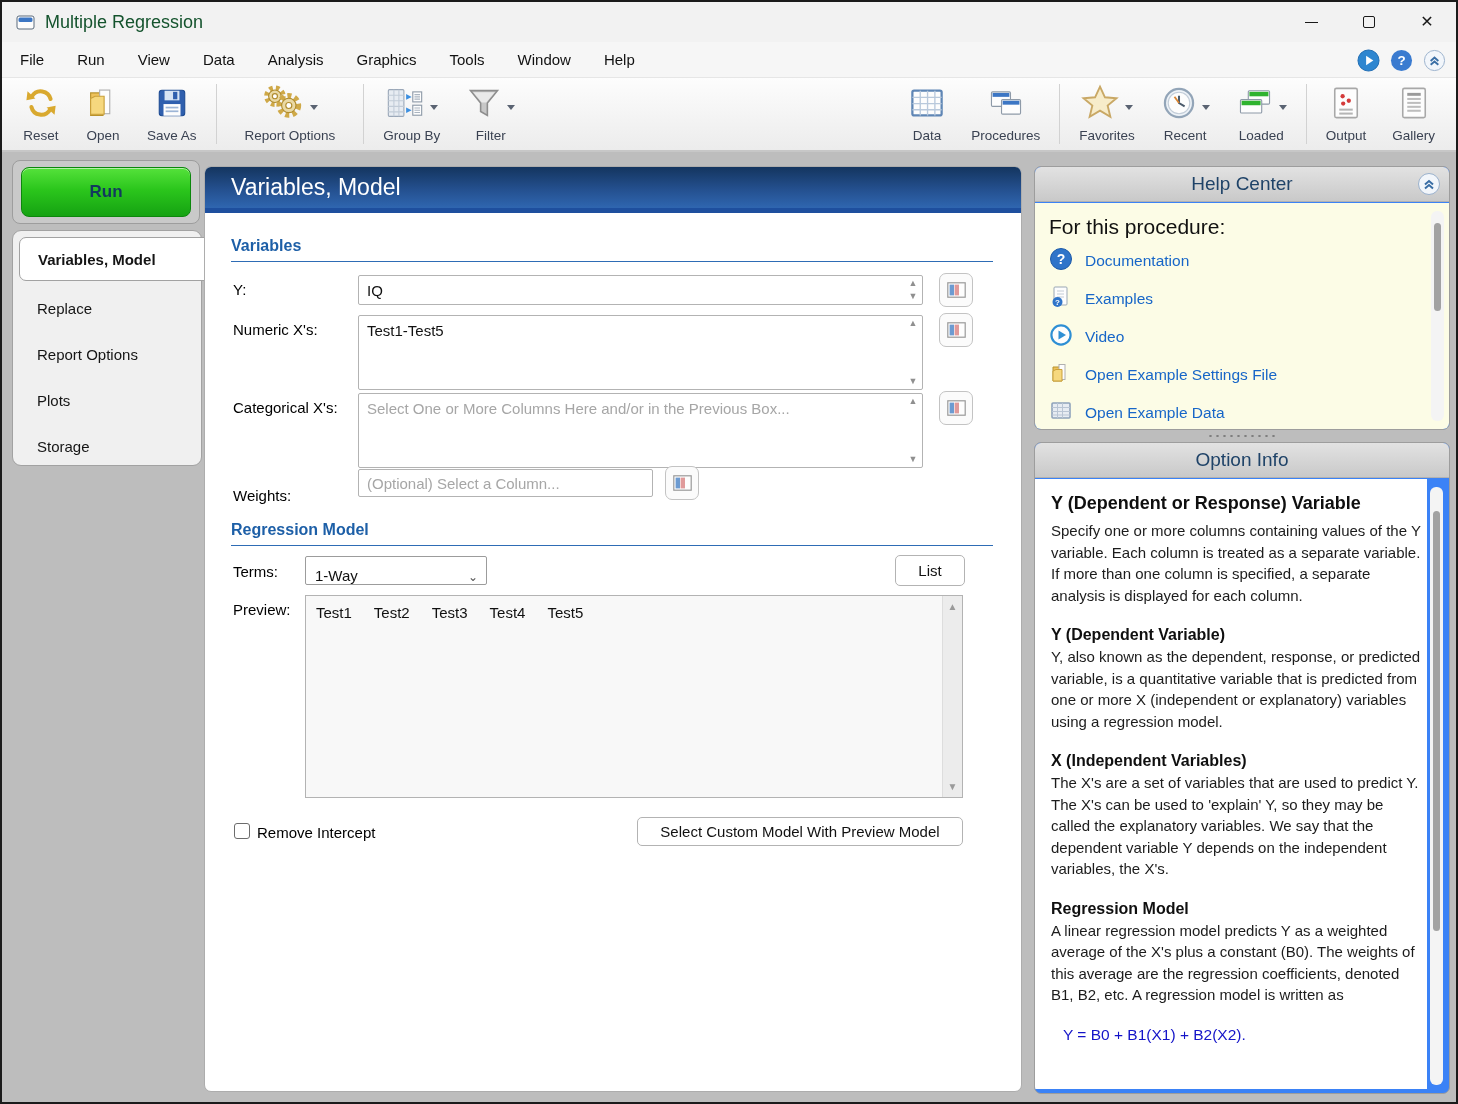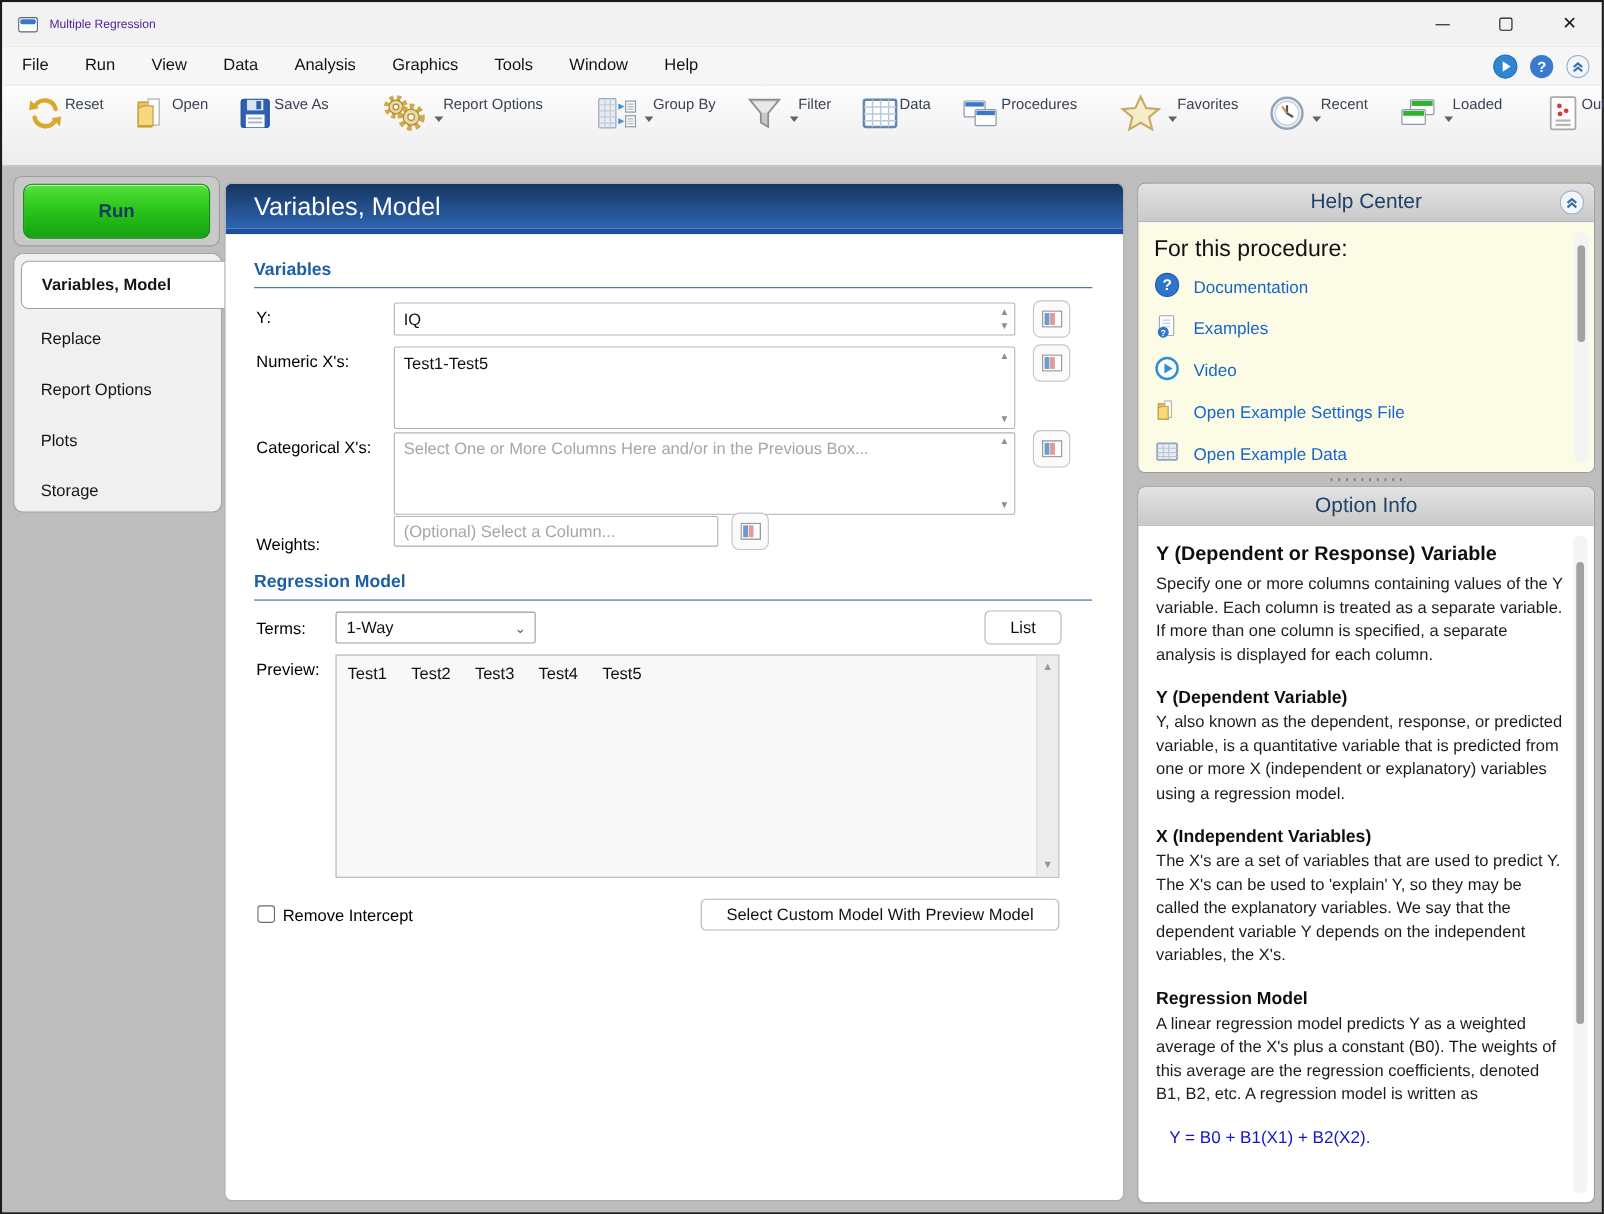--- a/index.html
+++ b/index.html
@@ -4,41 +4,41 @@
 <style>
   * { margin:0; padding:0; box-sizing:border-box; }
   html,body { width:1458px; height:1104px; overflow:hidden; }
   body { font-family:"Liberation Sans", sans-serif; background:#1b1b1b; }
   .window { position:absolute; left:0; top:0; width:1458px; height:1104px;
             border:2px solid #1b1b1b; background:#bdbdbd; }
 
   
   .titlebar { position:absolute; left:0; top:0; width:1454px; height:40px;
               background:#f2f2f2; display:flex; align-items:center; padding-left:14px; }
-  .title-text { font-size:11px; color:#4c1d95; margin-left:10px; }
+  .title-text { font-size:18px; color:#14532d; margin-left:10px; }
   .win-controls { position:absolute; right:0; top:0; height:40px; display:flex; }
   .wc { width:58px; height:40px; display:flex; align-items:center; justify-content:center;
         color:#1a1a1a; cursor:default; }
   .wc-min-glyph { display:inline-block; width:13px; height:0; border-top:1.6px solid #1a1a1a; }
   .wc-max-glyph { display:inline-block; width:12px; height:12px; border:1.6px solid #1a1a1a; border-radius:2px; }
   .wc-close-glyph { font-size:16px; line-height:16px; }
 
   
   .menubar { position:absolute; left:0; top:40px; width:1454px; height:36px;
              background:#f6f6f6; display:flex; align-items:center; padding-left:18px;
              border-bottom:1px solid #e6e6e6; }
   .menu-item { font-size:15px; color:#111; margin-right:33px; cursor:default; }
   .menu-right { position:absolute; right:10px; top:0; height:36px; display:flex; align-items:center; gap:9px; }
   .round-btn { width:24px; height:24px; display:flex; align-items:center; justify-content:center; }
 
   
   .toolbar { position:absolute; left:0; top:76px; width:1454px; height:74px;
              background:linear-gradient(180deg,#fdfdfd,#ececec);
              border-bottom:2px solid #c7c7c7; display:flex; align-items:stretch; padding:0 8px; }
-  .tb-item { display:flex; justify-content:flex-end;
+  .tb-item { display:flex; flex-direction:column; align-items:center; justify-content:flex-end;
              padding:6px 13px 7px 13px; cursor:default; }
   .tb-top { display:flex; align-items:center; gap:5px; height:42px; }
   .tb-label { font-size:13.5px; color:#3a4252; margin-top:3px; white-space:nowrap; }
   .caret { width:0; height:0; border-left:4.5px solid transparent; border-right:4.5px solid transparent;
            border-top:5px solid #5a6372; margin-top:6px; }
   .tb-sep { width:1px; background:#d2d2d2; margin:6px 6px; }
   .tb-spacer { flex:1; }
 
   
   .content { position:absolute; left:0; top:150px; width:1454px; height:950px; background:#bdbdbd; }
@@ -84,21 +84,21 @@
   .preview-box { position:absolute; background:#f8f8f8; border:1px solid #b3b3b3; }
   .preview-terms { position:absolute; left:10px; top:8px; font-size:15px; color:#111; }
   .preview-terms span { margin-right:22px; }
   .pv-scroll { position:absolute; right:0; top:0; bottom:0; width:20px; background:#ececec;
                border-left:1px solid #ddd; display:flex; flex-direction:column; justify-content:space-between;
                align-items:center; padding:5px 0; color:#9a9a9a; font-size:10px; }
   .checkbox { position:absolute; width:16px; height:16px; background:#fff; border:1px solid #6c6c6c;
               border-radius:3px; cursor:pointer; }
 
   
-  .side-panel { position:absolute; background:#ffffff; border:1px solid #9d9d9d; border-radius:7px; overflow:hidden; }
+  .side-panel { position:absolute; background:#3b82f6; border:1px solid #9d9d9d; border-radius:7px; overflow:hidden; }
   .sp-header { height:35px; background:linear-gradient(180deg,#e2e2e2,#c9c9c9); border-bottom:1px solid #b2b2b2;
                display:flex; align-items:center; justify-content:center; position:relative; }
   .sp-title { font-size:19px; color:#1f4368; }
   .sp-collapse { position:absolute; right:8px; top:5px; }
   .help-body { position:absolute; left:0; top:36px; right:0; bottom:0; background:#fcfce6; }
   .help-intro { position:absolute; left:14px; top:12px; font-size:21px; color:#111; }
   .help-link { position:absolute; left:14px; display:flex; align-items:center; gap:12px; cursor:pointer; }
   .help-link .lbl { font-size:15.5px; color:#1766c8; }
   .vscroll { position:absolute; width:13px; background:#f4f4f4; border-radius:6px; }
   .vthumb { position:absolute; left:3px; width:7px; background:#a2a2a2; border-radius:4px; }
@@ -429,21 +429,21 @@
             <rect x="0.8" y="0.8" width="17.4" height="14.4" fill="#fdfdfd" stroke="#9a9a9a" stroke-width="1.2"></rect>
             <rect x="2.6" y="2.6" width="4.4" height="10.8" fill="#6d9bd1"></rect>
             <rect x="7.6" y="2.6" width="4.4" height="10.8" fill="#e09a9a"></rect>
           </svg>
       </span>
 
       <span class="sec-head" style="top:354px;">Regression Model</span>
       <div class="sec-rule" style="top:378px;"></div>
 
       <span class="fld-label" style="left:28px; top:396px;">Terms:</span>
-      <div class="combo" style="left:100px; top:389px; width:182px; height:29px;">
+      <div class="combo" style="left:100px; top:389px; width:182px; height:29px;align-items:flex-end;">
         <span>1-Way</span>
         <span class="combo-chev">⌄</span>
       </div>
       <div class="btn" style="left:690px; top:388px; width:70px; height:31px;">List</div>
 
       <span class="fld-label" style="left:28px; top:434px;">Preview:</span>
       <div class="preview-box" style="left:100px; top:428px; width:658px; height:203px;">
         <div class="preview-terms">
           <span>Test1</span><span>Test2</span><span>Test3</span><span>Test4</span><span>Test5</span>
         </div>

